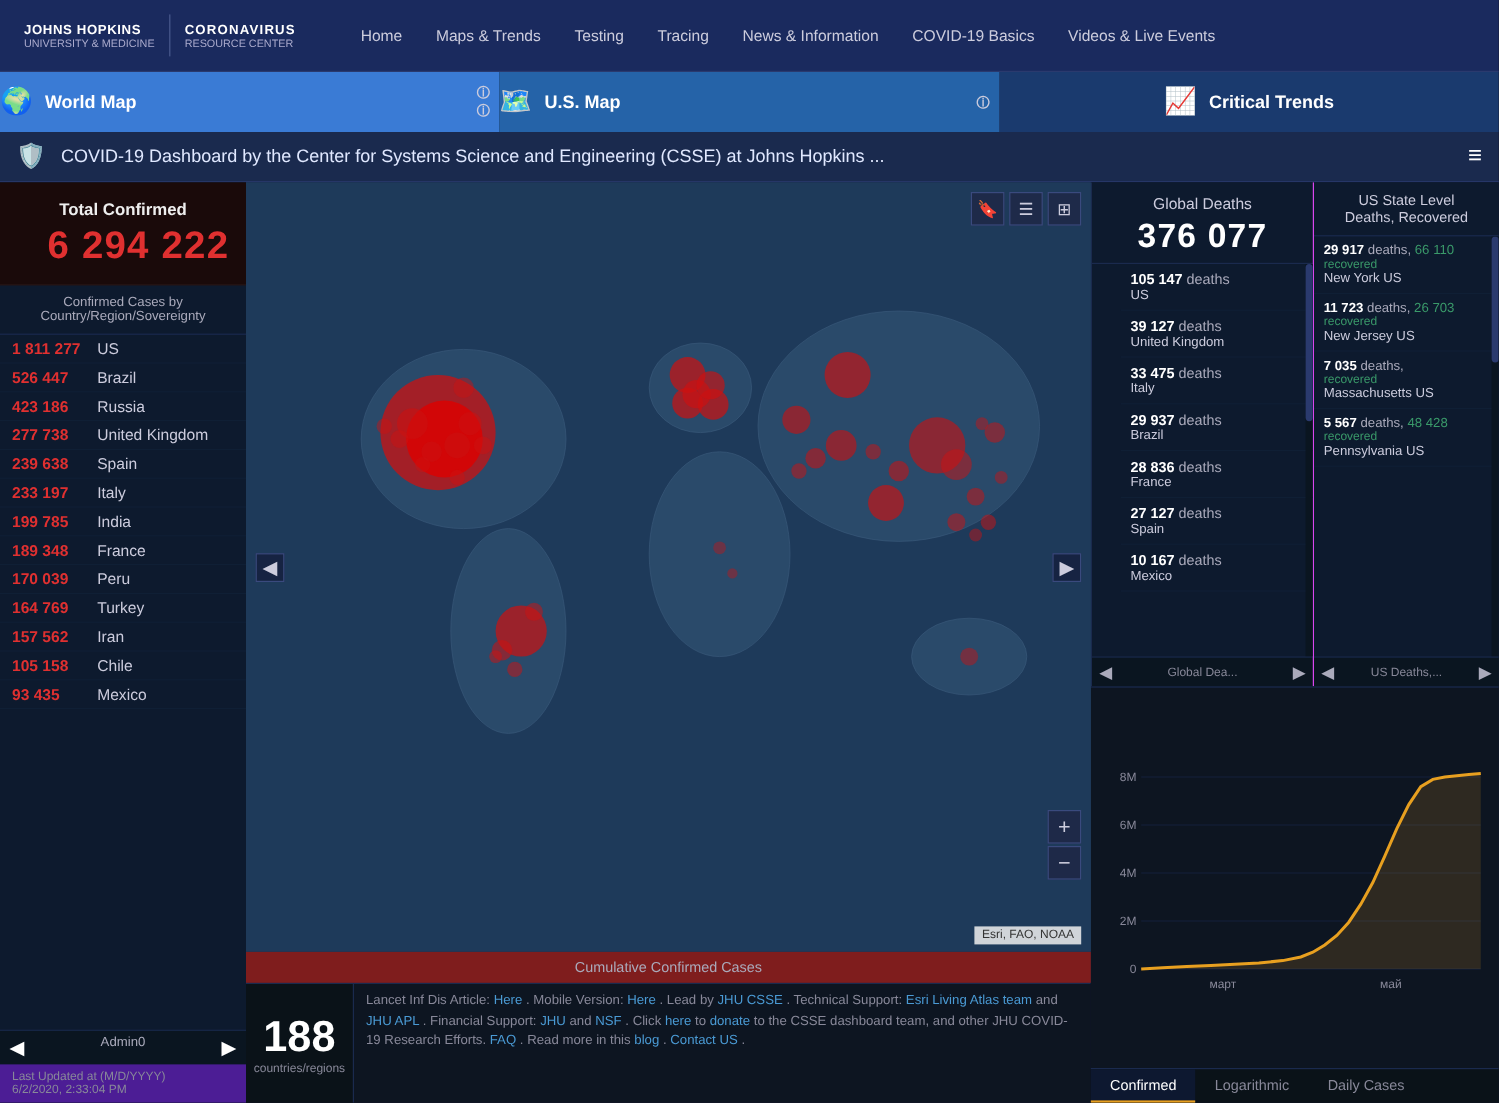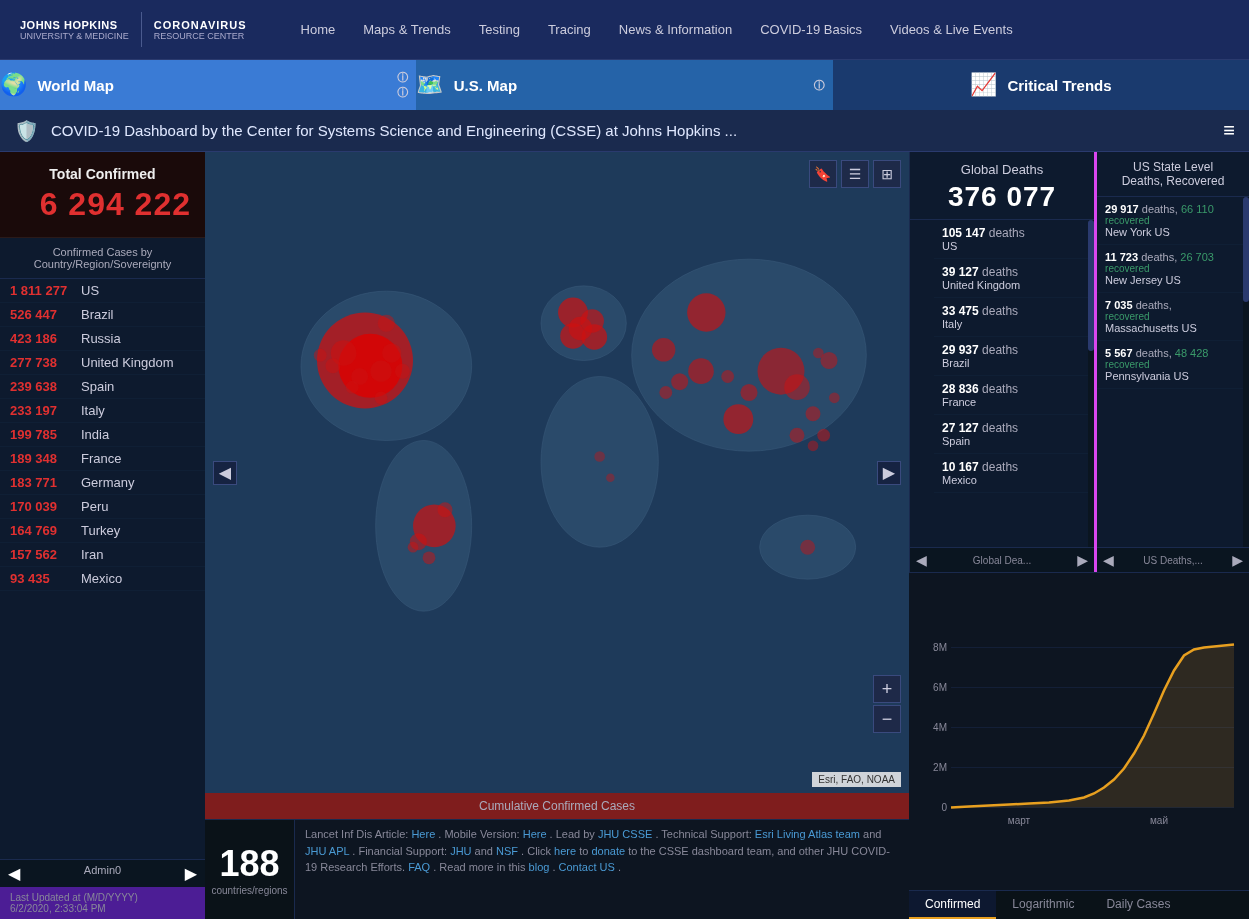--- a/index.html
+++ b/index.html
@@ -527,34 +527,34 @@
       </div>
       <div class="country-item">
         <span class="country-count">199 785</span>
         <span class="country-name">India</span>
       </div>
       <div class="country-item">
         <span class="country-count">189 348</span>
         <span class="country-name">France</span>
       </div>
       <div class="country-item">
-        <span class="country-count">183 771</span>
-        <span class="country-name">Germany</span>
-      </div>
-      <div class="country-item">
         <span class="country-count">170 039</span>
         <span class="country-name">Peru</span>
       </div>
       <div class="country-item">
         <span class="country-count">164 769</span>
         <span class="country-name">Turkey</span>
       </div>
       <div class="country-item">
         <span class="country-count">157 562</span>
         <span class="country-name">Iran</span>
+      </div>
+      <div class="country-item">
+        <span class="country-count">105 158</span>
+        <span class="country-name">Chile</span>
       </div>
       <div class="country-item">
         <span class="country-count">93 435</span>
         <span class="country-name">Mexico</span>
       </div>
     </div>
     <div class="scroll-btn">
       <span>◀</span>
       <span class="admin-label">Admin0</span>
       <span>▶</span>
@@ -740,21 +740,21 @@
             <div class="death-country">Mexico</div>
           </div>
         </div>
         <div class="panel-nav">
           <span class="panel-nav-btn">◀</span>
           <span style="font-size:10px; color:#889;">Global Dea...</span>
           <span class="panel-nav-btn">▶</span>
         </div>
       </div>
 
-      <div style="width:164px; background:#0d1a2e; border-left:3px solid #d946ef; display:flex; flex-direction:column;">
+      <div style="width:164px; background:#0d1a2e; border-left:1px solid #d946ef; display:flex; flex-direction:column;">
         <div class="us-header">US State Level<br>Deaths, Recovered</div>
         <div style="flex:1; overflow-y:auto; position:relative;">
           <div style="position:absolute; right:0; top:0; width:6px; height:100%; background:#0a1520;">
             <div style="width:6px; height:30%; background:#2a3a6e; border-radius:3px;"></div>
           </div>
           <div class="us-item">
             <div><span class="us-deaths">29 917</span> <span style="color:#aab;">deaths,</span> <span class="us-recovered">66 110</span></div>
             <div style="color:#3a9a6a; font-size:10px;">recovered</div>
             <div class="us-state">New York US</div>
           </div>

